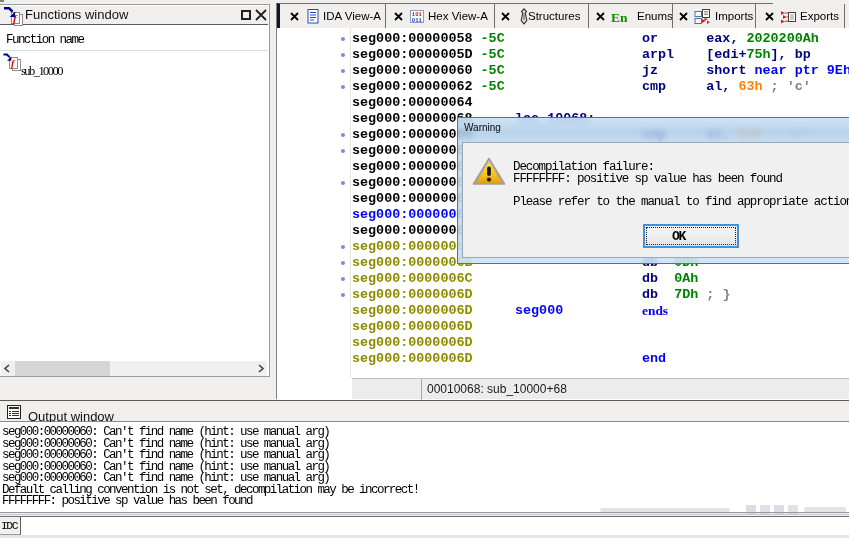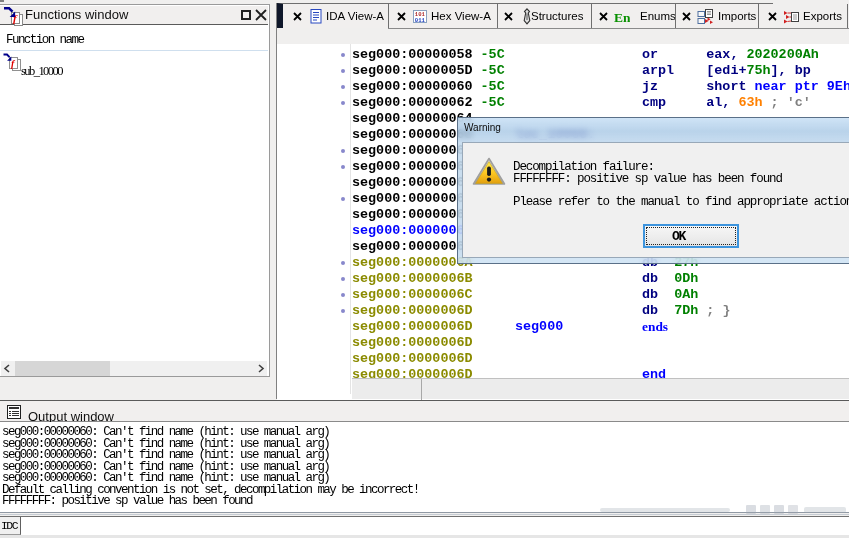--- a/index.html
+++ b/index.html
@@ -59,21 +59,21 @@
         </svg>
       <div class="abs" style="left:14px;top:0;width:95px;height:15px;background:#d6d6d6;"></div>
       <svg class="abs" style="left:255px;top:3px;" width="9" height="9" viewBox="0 0 9 9">
           <path d="M3 1 L7 4.5 L3 8" stroke="#404040" stroke-width="1.6" fill="none"></path>
         </svg>
     </div>
   </div>
 
   <div class="abs" style="left:276px;top:3px;width:1px;height:396px;background:#808080;"></div>
 
-  <div class="abs" style="left:277px;top:3px;width:496px;height:25px;background:#f1efee;border-top:1px solid #6f6f6f;border-left:6px solid #0f172a;">
+  <div class="abs" style="left:277px;top:3px;width:496px;height:25px;background:#f1efee;border-top:1px solid #6f6f6f;border-left:3px solid #0f172a;">
     <div id="tabs">
         <svg class="abs" style="left:10px;top:8px;" width="9" height="9" viewBox="0 0 9 9">
           <path d="M1 1 L8 8 M8 1 L1 8" stroke="#000" stroke-width="1.8"></path>
         </svg>
         <svg class="abs" style="left:25px;top:4px;" width="16" height="17" viewBox="0 0 16 17">
           <rect x="3" y="1.5" width="10" height="13.5" fill="#fff" stroke="#2848c0" stroke-width="1"></rect>
           <path d="M5 4.5 h6 M5 7 h6 M5 9.5 h6 M5 12 h4" stroke="#2848c0" stroke-width="1.2"></path>
         </svg>
         <div class="abs" style="left:43px;top:6px;font-size:11.5px;color:#000;">IDA View-A</div>
         <div class="abs" style="left:105px;top:0;width:1px;height:25px;background:#6f6f6f;"></div>
@@ -128,21 +128,21 @@
           <path d="M3 7 l3.5 2 l-3.5 2 z" fill="#d02020"></path>
           <path d="M1 11.5 l3.5 2 l-3.5 2 z" fill="#d02020"></path>
           <path d="M4.5 5 L8 5 M6.5 9 L8 9 M4.5 13.5 L8 13" stroke="#d02020" stroke-width="0.9"></path>
         </svg>
         <div class="abs" style="left:520px;top:6px;font-size:11.5px;color:#000;">Exports</div>
         <div class="abs" style="left:564px;top:0;width:1px;height:25px;background:#6f6f6f;"></div>
         <div class="abs" style="left:105px;top:24px;width:467px;height:1px;background:#8a8a8a;"></div>
       </div>
   </div>
 
-  <div class="abs" style="left:277px;top:44px;width:572px;height:430px;background:#fff;">
+  <div class="abs" style="left:277px;top:28px;width:572px;height:430px;background:#fff;">
     <div class="abs" style="left:73px;top:0;width:1px;height:350px;background:#e4e4e4;"></div>
     <div id="code">
         <div class="dot" style="left:64px;top:9px;"></div>
         <div class="abs dism " style="left:75px;top:3px;">seg000:00000058 <i class="gr">-5C</i></div>
         <div class="abs dism" style="left:365px;top:3px;"><i class="nv">or      eax, </i><i class="gr">2020200Ah</i></div>
         <div class="dot" style="left:64px;top:25px;"></div>
         <div class="abs dism " style="left:75px;top:19px;">seg000:0000005D <i class="gr">-5C</i></div>
         <div class="abs dism" style="left:365px;top:19px;"><i class="nv">arpl    [edi+</i><i class="gr">75h</i><i class="nv">], bp</i></div>
         <div class="dot" style="left:64px;top:41px;"></div>
         <div class="abs dism " style="left:75px;top:35px;">seg000:00000060 <i class="gr">-5C</i></div>
@@ -184,20 +184,21 @@
         <div class="abs dism ol" style="left:75px;top:291px;">seg000:0000006D</div>
         <div class="abs dism ol" style="left:75px;top:307px;">seg000:0000006D</div>
         <div class="abs dism ol" style="left:75px;top:323px;">seg000:0000006D</div>
         <div class="abs dism" style="left:365px;top:323px;"><i class="bb">end</i></div>
       </div>
   </div>
 
   <div class="abs" style="left:352px;top:378px;width:497px;height:21px;background:#ececec;border-top:1px solid #c0c0c0;">
     <div class="abs" style="left:5px;top:21px;font-size:12px;color:#1a1a1a;text-align:right;">00000068</div>
     <div class="abs" style="left:69px;top:0;width:1px;height:21px;background:#a8a8a8;"></div>
+    <div class="abs" style="left:75px;top:3px;font-size:12px;color:#1a1a1a;">00010068: sub_10000+68</div>
   </div>
 
   <div class="abs" style="left:0;top:400px;width:849px;height:22px;background:#f1efee;border-top:1px solid #5a5a5a;border-bottom:1px solid #8a8a8a;">
     <svg class="abs" style="left:7px;top:4px;" width="15" height="15" viewBox="0 0 15 15">
       <rect x="0.5" y="0.5" width="13" height="13" fill="#fff" stroke="#202020"></rect>
       <rect x="2" y="2" width="10" height="2" fill="#303030"></rect>
       <path d="M2 6.5 h10 M2 8.5 h10 M2 10.5 h10" stroke="#303030" stroke-width="1"></path>
       <path d="M4.5 5 v7" stroke="#fff" stroke-width="1"></path>
     </svg>
     <div class="abs" style="left:28px;top:8px;font-size:13px;color:#101010;">Output window</div>

